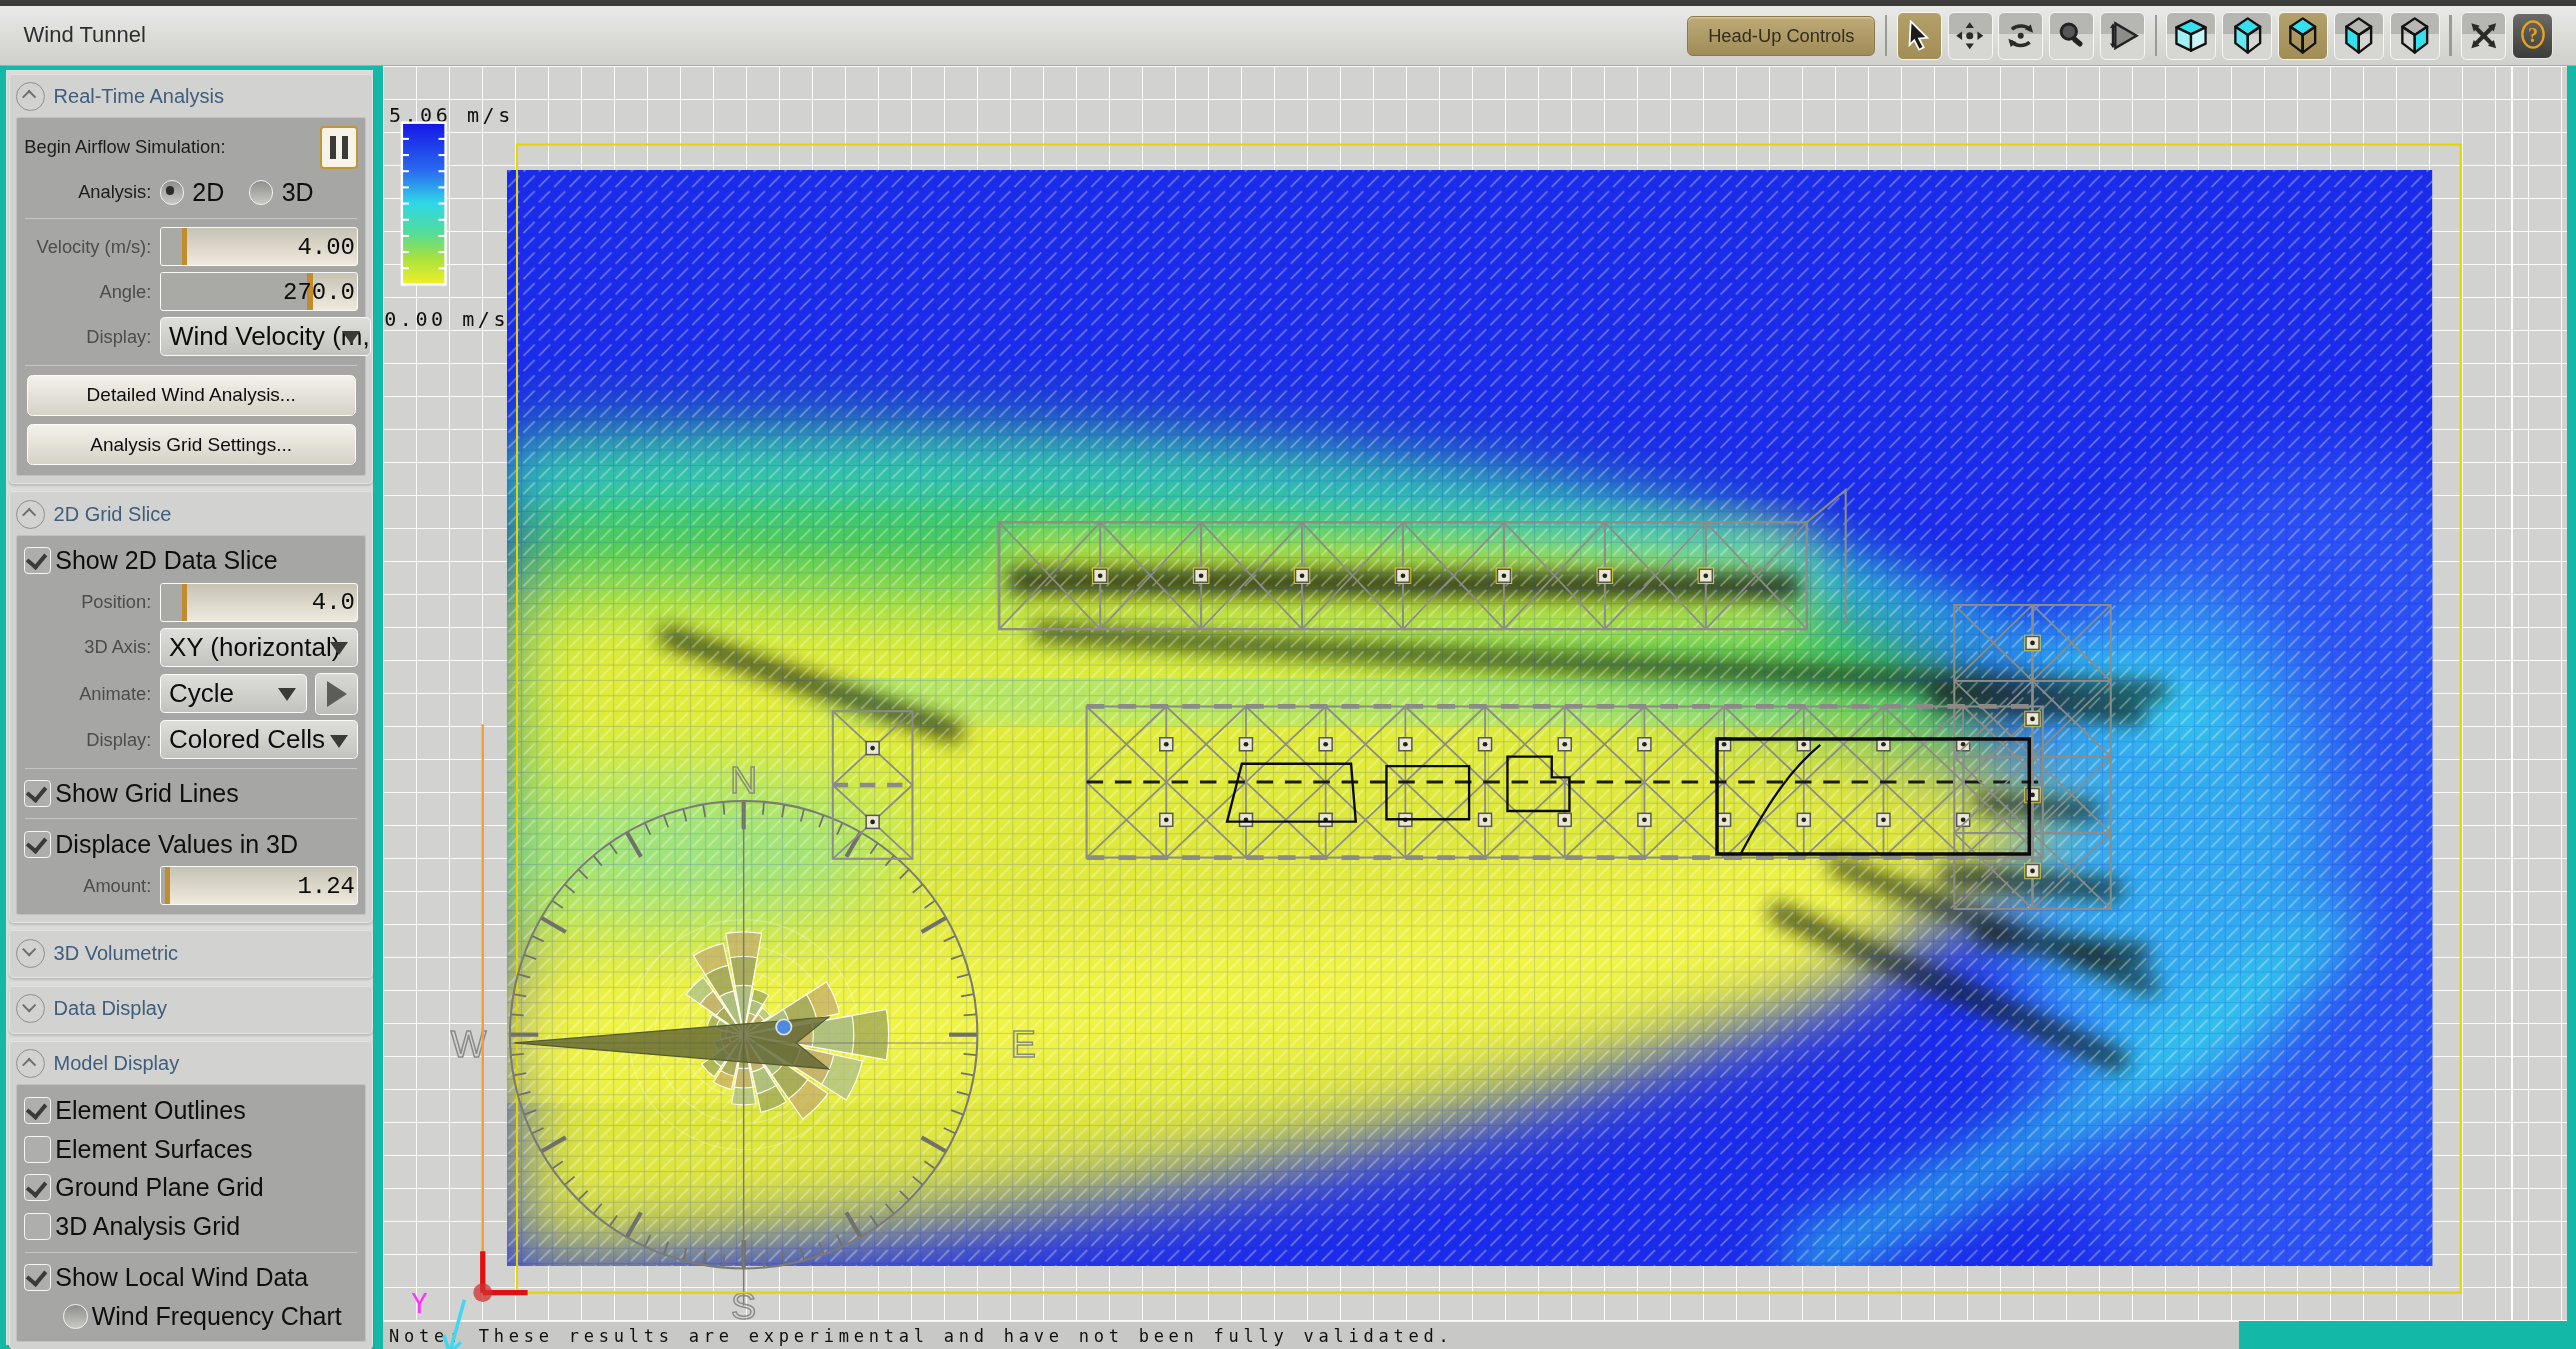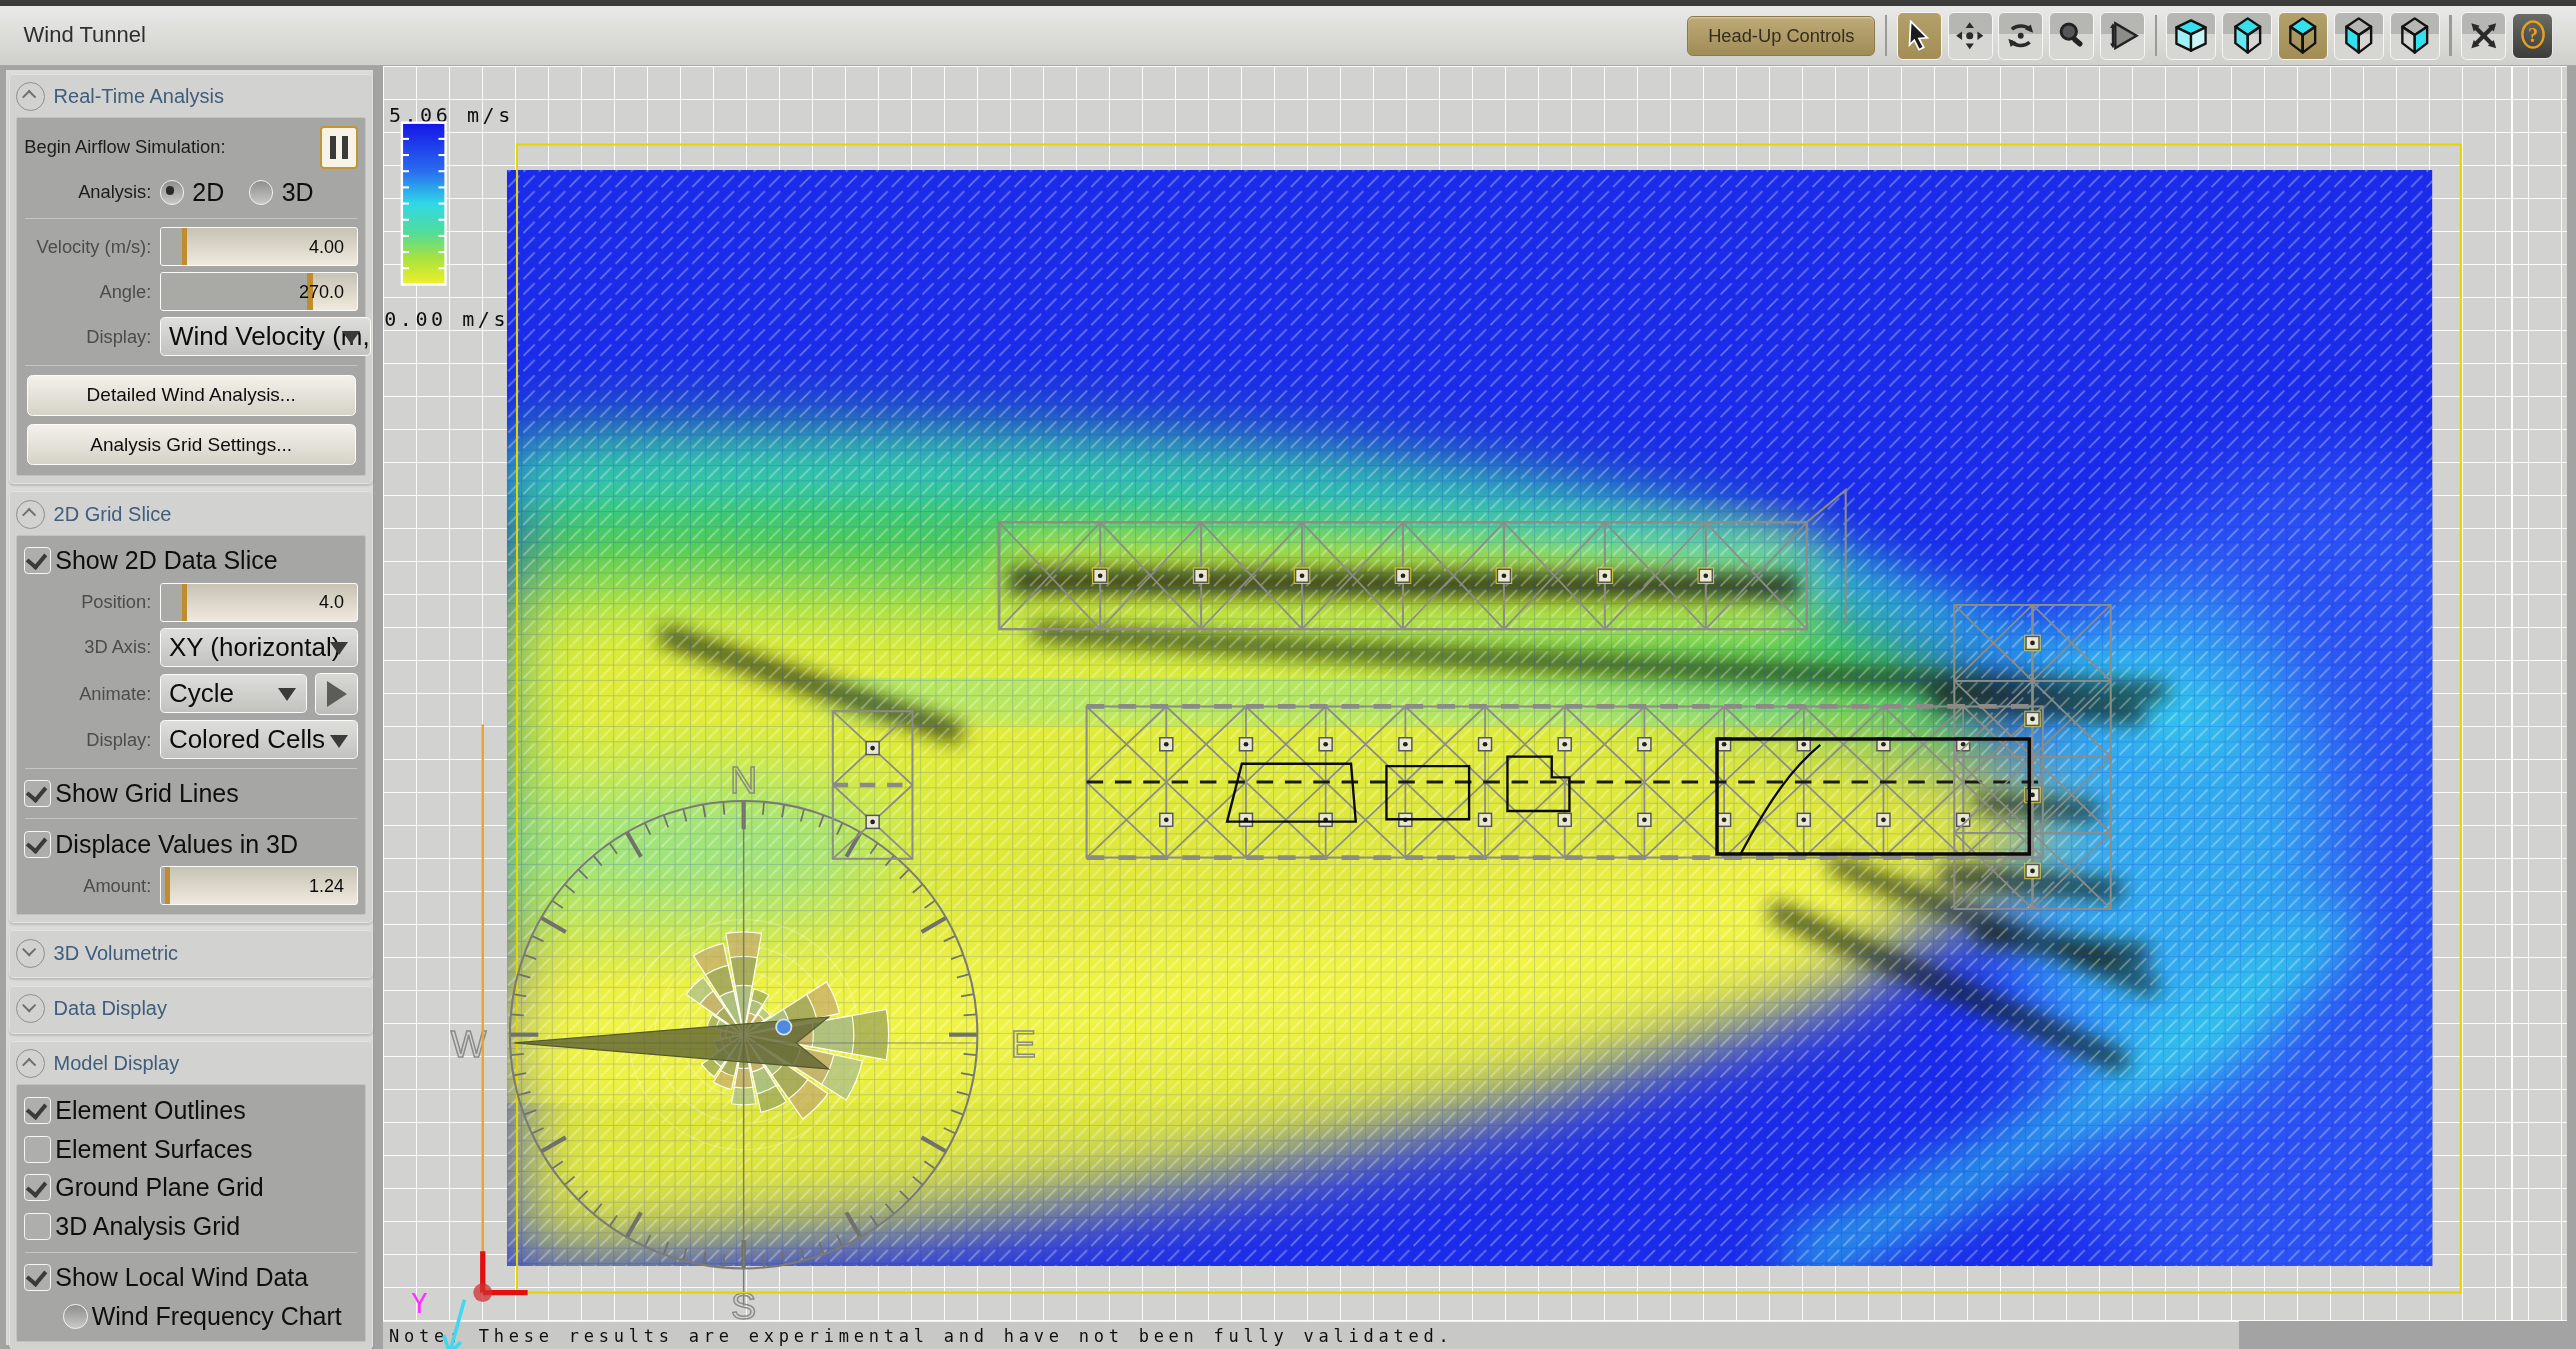--- a/index.html
+++ b/index.html
@@ -1,17 +1,17 @@
 <!DOCTYPE html>
 <html style="font-size:9.4px"><head>
 <meta charset="utf-8">
 <style>
   html,body{margin:0;padding:0;width:2576px;height:1349px;overflow:hidden;
     font-family:"Liberation Sans",sans-serif;background:#d6d6d4;}
-  .app{position:absolute;inset:0;background:#a3a3a3;}
+  .app{position:absolute;inset:0;background:#14b8a6;}
   .top-edge{position:absolute;left:0;top:0;width:2576px;height:5.9px;background:#3c3c3a;}
   
   .titlebar{position:absolute;left:0;top:5.9px;width:2576px;height:59px;
     background:linear-gradient(#e9e9e7,#cfcfcb);border-bottom:1.2px solid #a8a8a4;
     display:flex;align-items:center;}
   .win-title{margin-left:23.6px;font-size:22px;color:#2e2e2e;}
   .tools{position:absolute;right:23px;top:4.7px;display:flex;align-items:center;gap:5.9px;height:50px;}
   .hud-btn{height:38px;padding:0 20px;border-radius:5.9px;display:flex;align-items:center;
     background:linear-gradient(#bdaa77,#a08c57);border:1.2px solid #8a784a;
     color:#342d1d;font-size:18.3px;box-shadow:inset 0 1.2px 1.2px rgba(255,255,255,.4);cursor:pointer;}
@@ -39,22 +39,22 @@
     padding:8.3px 7px;display:flex;flex-direction:column;gap:5.9px;}
   .row{display:flex;align-items:center;gap:8.3px;min-height:35px;}
   .rlabel{flex:0 0 127px;text-align:right;font-size:18.3px;color:#4c4c4a;}
   .rlabel.dark{color:#1c1c1c;}
   .sep{height:0;border-top:1.8px solid #c6c6c4;margin:2.4px 1.2px;}
   
   .slider{position:relative;flex:1;height:37px;border:1.8px solid #fbfbf9;border-radius:3px;
     background:linear-gradient(#c6c2b4,#efeadd);overflow:hidden;cursor:pointer;}
   .slider .pre{position:absolute;left:0;top:0;bottom:0;background:#a9a9a5;}
   .slider .handle{position:absolute;top:0;bottom:0;width:5.3px;background:#c08d2e;}
-  .slider .val{position:absolute;right:13px;top:50%;transform:translateY(-50%);
-    font-size:18px;color:#0c0c0c;}
+  .slider .val{position:absolute;right:2px;top:50%;transform:translateY(-50%);
+    font-size:24px;color:#0c0c0c;font-family:Liberation Mono, monospace;}
   
   .dd{position:relative;flex:1;height:37px;border:1.8px solid #fbfbf9;border-radius:4.7px;
     background:linear-gradient(#dededa,#c2c2be);display:flex;align-items:center;cursor:pointer;}
   .dd .val{margin-left:8.3px;font-size:26px;color:#0c0c0c;white-space:nowrap;overflow:hidden;}
   .dd .arr{position:absolute;right:9.4px;top:50%;margin-top:-5.3px;width:0;height:0;
     border-left:9.4px solid transparent;border-right:9.4px solid transparent;border-top:13px solid #3a3a38;}
   
   .pbtn{height:39px;border-radius:5.3px;border:1.8px solid #fdfdfb;cursor:pointer;
     background:linear-gradient(#f3f1ea,#d5d2c7);font-size:19px;color:#0c0c0c;
     display:flex;align-items:center;justify-content:center;margin:1.2px 2.4px;}

